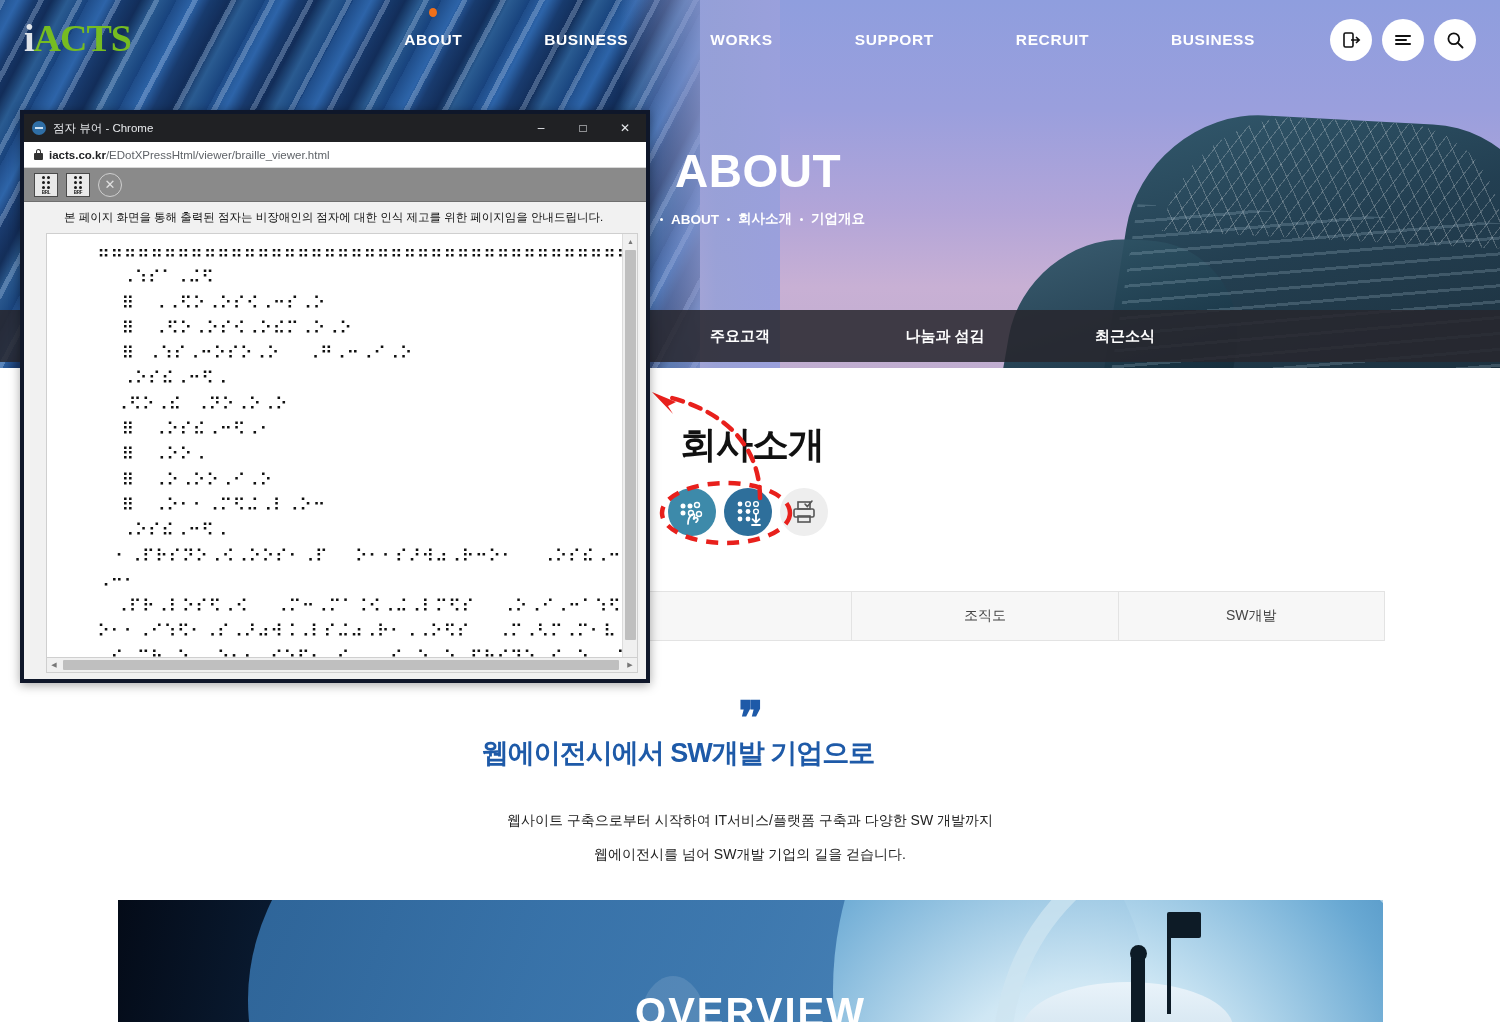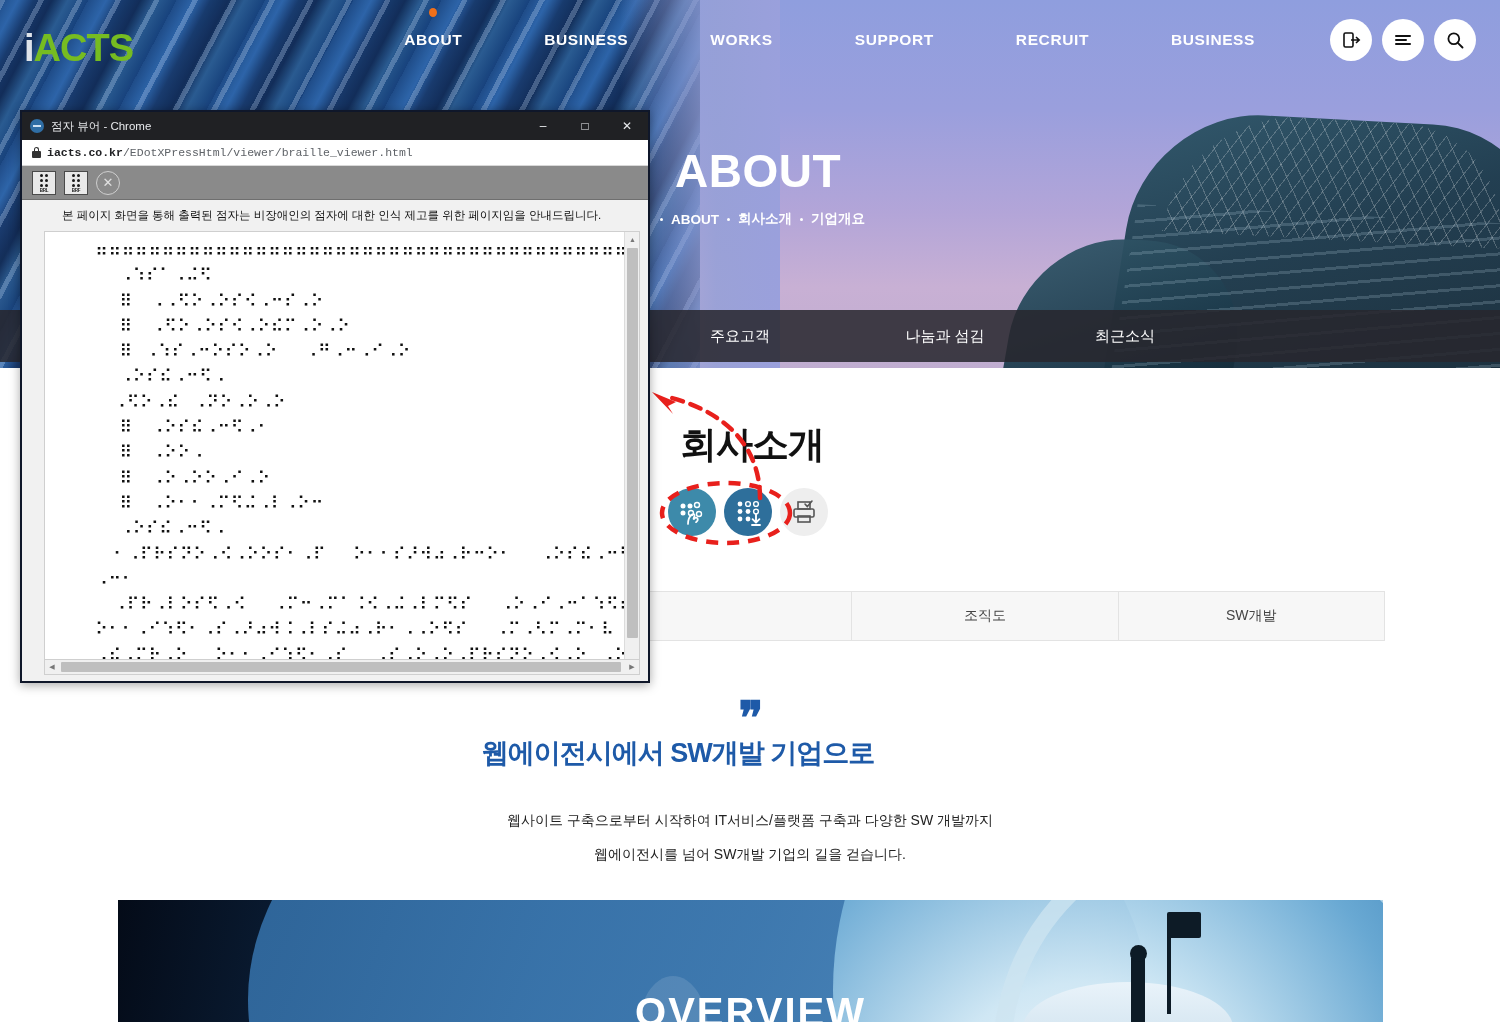--- a/index.html
+++ b/index.html
@@ -60,23 +60,23 @@
     content:""; position:absolute; inset:0;
     background: repeating-linear-gradient(118deg, rgba(180,205,235,.32) 0 5px, transparent 5px 34px);
   }
   #hero .leftFade {
     position:absolute; left:620px; top:0; width:160px; height:368px;
     background: linear-gradient(90deg, rgba(18,59,114,0) 0%, rgba(150,160,215,.9) 60%, rgba(154,160,220,1) 100%);
   }
 
   
   #logo {
-    position:absolute; left:24px; top:27px; z-index: 6;
+    position:absolute; left:24px; top:16px; z-index: 6;
     font-size: 38px; font-weight: 700; letter-spacing: -1px;
-    font-family: Liberation Sans, sans-serif;
+    font-family: Liberation Serif, serif;
   }
   #logo .i { color: #dfe4ea; }
   #logo .acts { color: #76bc21; }
 
   
   #topnav {
     position:absolute; left:0; top:0; width:1500px; height:80px; z-index:5;
     display:flex; align-items:center; justify-content:flex-end; padding-right:24px;
   }
   #topnav .menu { display:flex; gap:0; align-items:center; }
@@ -110,21 +110,21 @@
   #crumb .dot{ width:3px;height:3px;border-radius:50%;background:#fff;display:inline-block; }
   #crumb span.txt{ font-weight:600; }
 
   
   #subnav {
     position:absolute; left:0; top:310px; width:1500px; height:52px; z-index:4;
     background: rgba(40,38,45,.86);
     display:flex; align-items:center;
   }
   #subnav .it{
-    color:#fff; font-size:15px; font-weight:400; white-space:nowrap;
+    color:#fff; font-size:15px; font-weight:700; white-space:nowrap;
     text-align:center;
   }
   #subnav .it:nth-child(1){ width:230px; margin-left:625px; }
   #subnav .it:nth-child(2){ width:180px; }
   #subnav .it:nth-child(3){ width:180px; }
 
   
   #compTitle{
     position:absolute; left:680px; top:420px; z-index:3;
     font-size:37px; font-weight:800; color:#111;
@@ -213,21 +213,21 @@
     border-radius:50%; background: linear-gradient(180deg,#e9f3fa,#c6dcea);
   }
   #bannerText{
     position:absolute; left:118px; top:990px; width:1265px; text-align:center; z-index:4;
     color:#ffffff; font-size:40px; font-weight:800; letter-spacing:2px;
   }
 
   
   #chrome{
     position:absolute; left:20px; top:110px; width:630px; height:573px; z-index:20;
-    background:#f1f1f1; border:2px solid #0f172a;
+    background:#f1f1f1; border:4px solid #0f172a;
     box-shadow: 0 2px 10px rgba(0,0,0,.35);
     display:flex; flex-direction:column;
   }
   #titlebar{
     height:28px; background:#202124; color:#e8eaed;
     display:flex; align-items:center; padding-left:8px; flex:0 0 auto;
   }
   #titlebar .favicon{
     width:14px;height:14px;border-radius:50%;
     background:#2f6ea5; margin-right:7px; position:relative; flex:0 0 auto;
@@ -237,21 +237,21 @@
   }
   #titlebar .ttl{ font-size:11.5px; white-space:nowrap; }
   #titlebar .wbtns{ margin-left:auto; display:flex; }
   #titlebar .wb{
     width:42px;height:28px; display:flex; align-items:center; justify-content:center;
     color:#e8eaed; font-size:12px;
   }
 
   #urlbar{
     height:26px; background:#ffffff; border-bottom:1px solid #d8d8d8;
-    display:flex; align-items:center; padding:0 10px; gap:6px; flex:0 0 auto;font-family:Liberation Mono, monospace;
+    display:flex; align-items:center; padding:0 10px; gap:6px; flex:0 0 auto;
   }
   #urlbar .lock{ width:9px;height:11px; position:relative; flex:0 0 auto;}
   #urlbar .lock .body{ position:absolute;bottom:0;width:9px;height:7px;background:#333;border-radius:1px;}
   #urlbar .lock .shackle{ position:absolute;top:0;left:2px;width:5px;height:5px;border:1.5px solid #333;border-bottom:none;border-radius:3px 3px 0 0;}
   #urlbar .url{ font-size:11.5px; color:#5f6368; white-space:nowrap; }
   #urlbar .url b{ color:#202124; font-weight:700; }
 
   #viewtoolbar{
     height:34px; background:#8a8a8a; display:flex; align-items:center; gap:8px;
     padding-left:10px; flex:0 0 auto; border-bottom:1px solid #6f6f6f;

